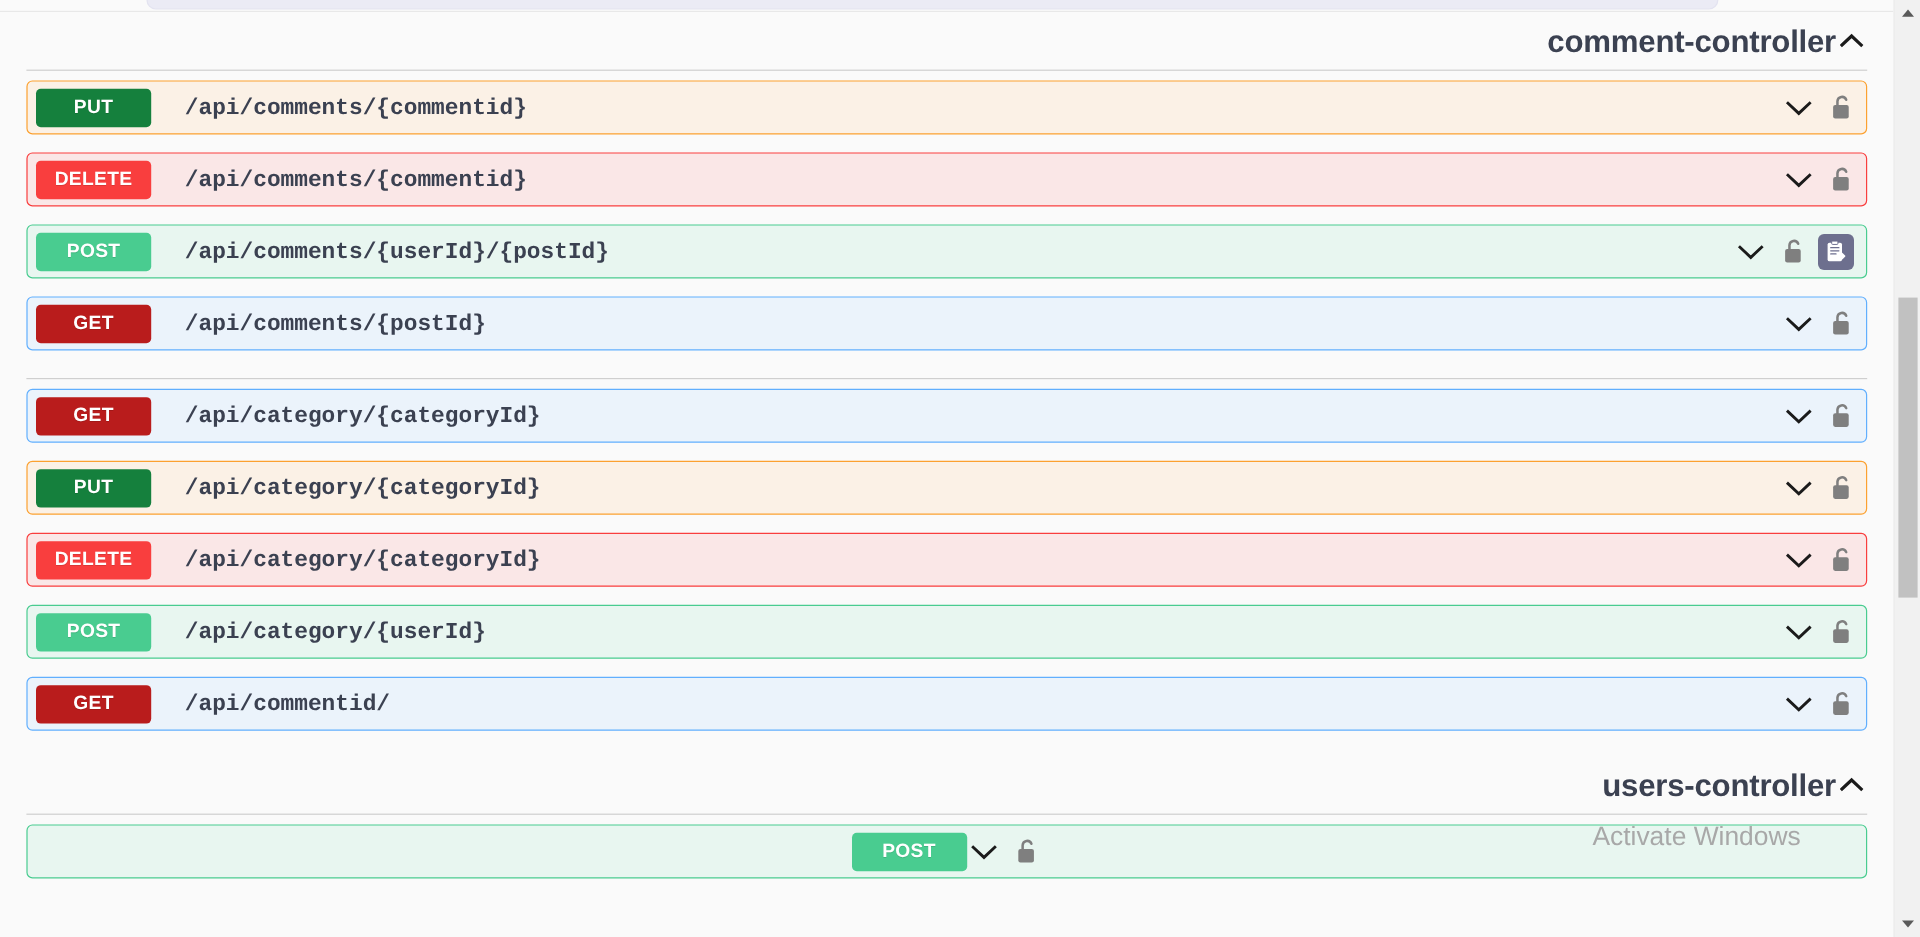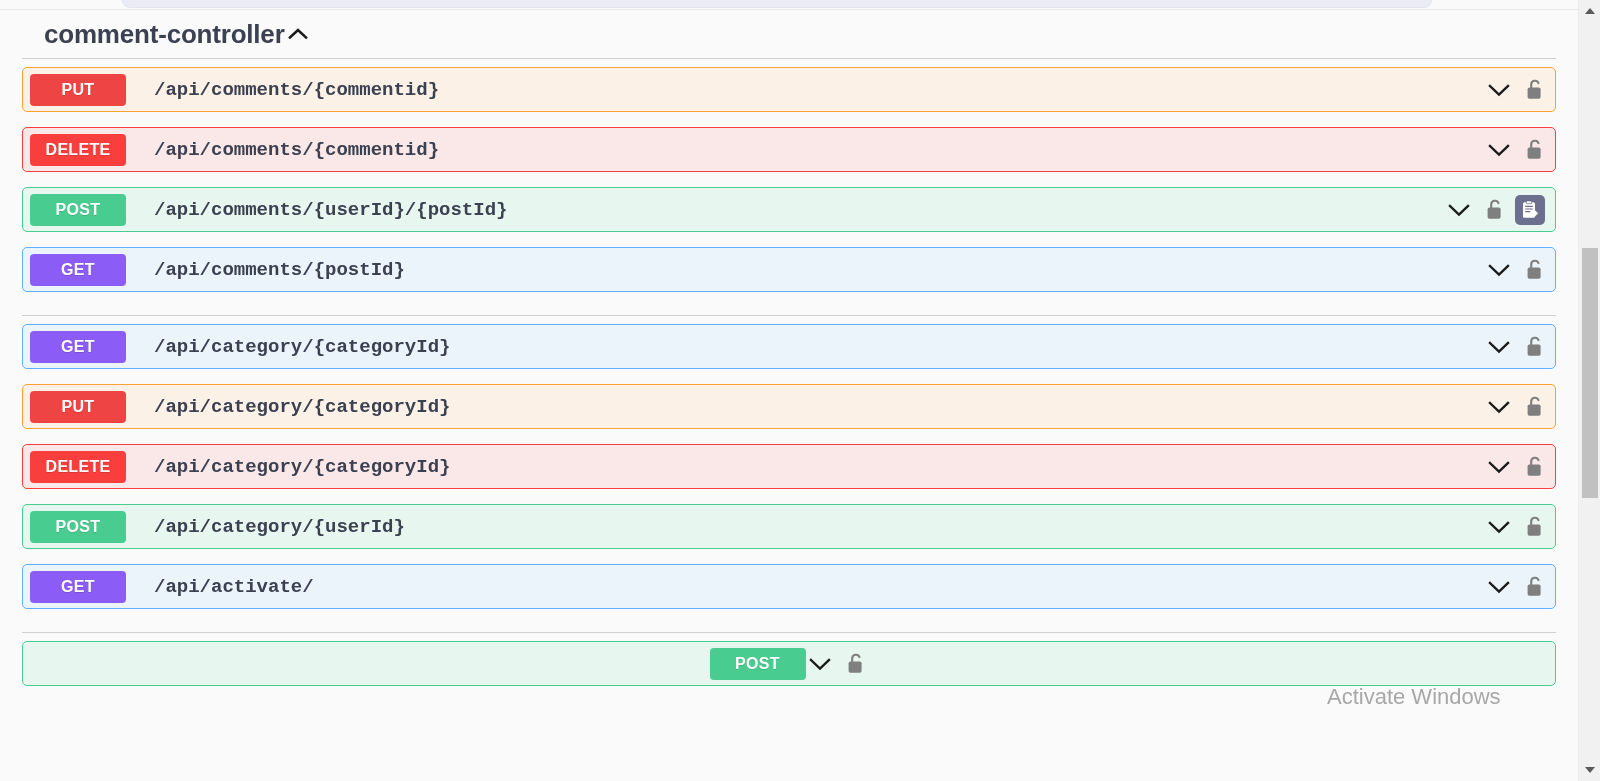--- a/index.html
+++ b/index.html
@@ -59,21 +59,21 @@
     top: 10px;
     width: 1578px;
   }
 
   
   .tag-section { padding: 0 0 6px 0; }
 
   .tag-header {
     display: flex;
     align-items: center;
-    justify-content: flex-start;
+    justify-content: flex-end;
     padding: 2px 22px 0 44px;
     height: 46px;
     cursor: pointer;
   }
 
   .tag-title {
     font-family: "Liberation Sans", sans-serif;
     font-size: 26px;
     font-weight: bold;
     color: #3b4151;
@@ -159,23 +159,23 @@
     height: 30px;
     border-radius: 5px;
     background: #6d6f8e;
     display: flex;
     align-items: center;
     justify-content: center;
     margin-left: -2px;
   }
 
   
-  .m-get    { background: #8b5cf6; }
+  .m-get    { background: #b91c1c; }
   .m-post   { background: #49cc90; }
-  .m-put    { background: #ef4444; }
+  .m-put    { background: #15803d; }
   .m-delete { background: #f93e3e; }
 
   .r-get    { background: #ebf3fb; border-color: #61affe; }
   .r-post   { background: #e8f6f0; border-color: #49cc90; justify-content: center; }
   .r-put    { background: #fbf1e6; border-color: #fca130; }
   .r-delete { background: #fae7e7; border-color: #f93e3e; }
 
   
   .scrollbar {
     position: absolute;
@@ -410,38 +410,46 @@
                 <span>
                   <svg class="lock-icon" viewBox="0 0 20 24" aria-hidden="true">
                     <path d="M6.2 9.5 V6.4 a3.8 3.8 0 0 1 7.3 -1.3" fill="none" stroke="#7f7f7f" stroke-width="2.1" stroke-linecap="round"></path>
                     <rect x="2.6" y="9.4" width="13" height="11.4" rx="1.8" fill="#7f7f7f"></rect>
                   </svg>
                 </span>
               </div>
             </div>
             <div class="op-row r-get">
               <span class="op-method m-get">GET</span>
-              <span class="op-path">/api/activate/</span>
+              <span class="op-path">/api/commentid/</span>
               <div class="op-actions">
                 <span class="op-expand">
                   <svg width="26" height="20" viewBox="0 0 26 20" aria-hidden="true">
                     <path d="M4 6 L13 14.5 L22 6" fill="none" stroke="#1b1b1b" stroke-width="2.4" stroke-linecap="square" stroke-linejoin="miter"></path>
                   </svg>
                 </span>
                 <span>
                   <svg class="lock-icon" viewBox="0 0 20 24" aria-hidden="true">
                     <path d="M6.2 9.5 V6.4 a3.8 3.8 0 0 1 7.3 -1.3" fill="none" stroke="#7f7f7f" stroke-width="2.1" stroke-linecap="round"></path>
                     <rect x="2.6" y="9.4" width="13" height="11.4" rx="1.8" fill="#7f7f7f"></rect>
                   </svg>
                 </span>
               </div>
             </div>
           </div>
         </div>
         <div class="tag-section">
+          <div class="tag-header">
+            <h3 class="tag-title">users-controller</h3>
+            <span class="chevron-up">
+              <svg width="26" height="26" viewBox="0 0 26 26" aria-hidden="true">
+                <path d="M5 16.5 L13 9 L21 16.5" fill="none" stroke="#1b1b1b" stroke-width="2.6" stroke-linecap="square" stroke-linejoin="miter"></path>
+              </svg>
+            </span>
+          </div>
           <div class="tag-rule"></div>
           <div class="ops">
             <div class="op-row r-post">
               <span class="op-method m-post">POST</span>
               <div class="op-actions">
                 <span class="op-expand">
                   <svg width="26" height="20" viewBox="0 0 26 20" aria-hidden="true">
                     <path d="M4 6 L13 14.5 L22 6" fill="none" stroke="#1b1b1b" stroke-width="2.4" stroke-linecap="square" stroke-linejoin="miter"></path>
                   </svg>
                 </span>

